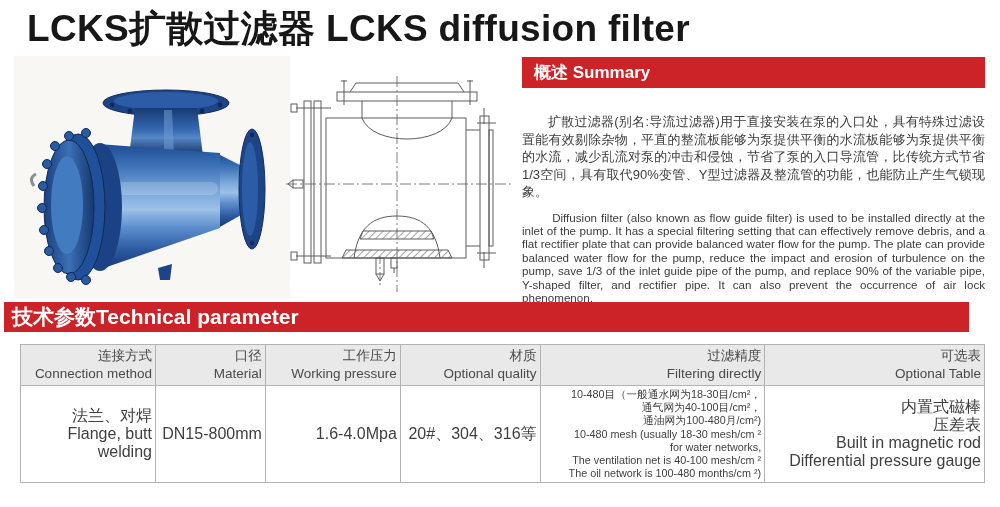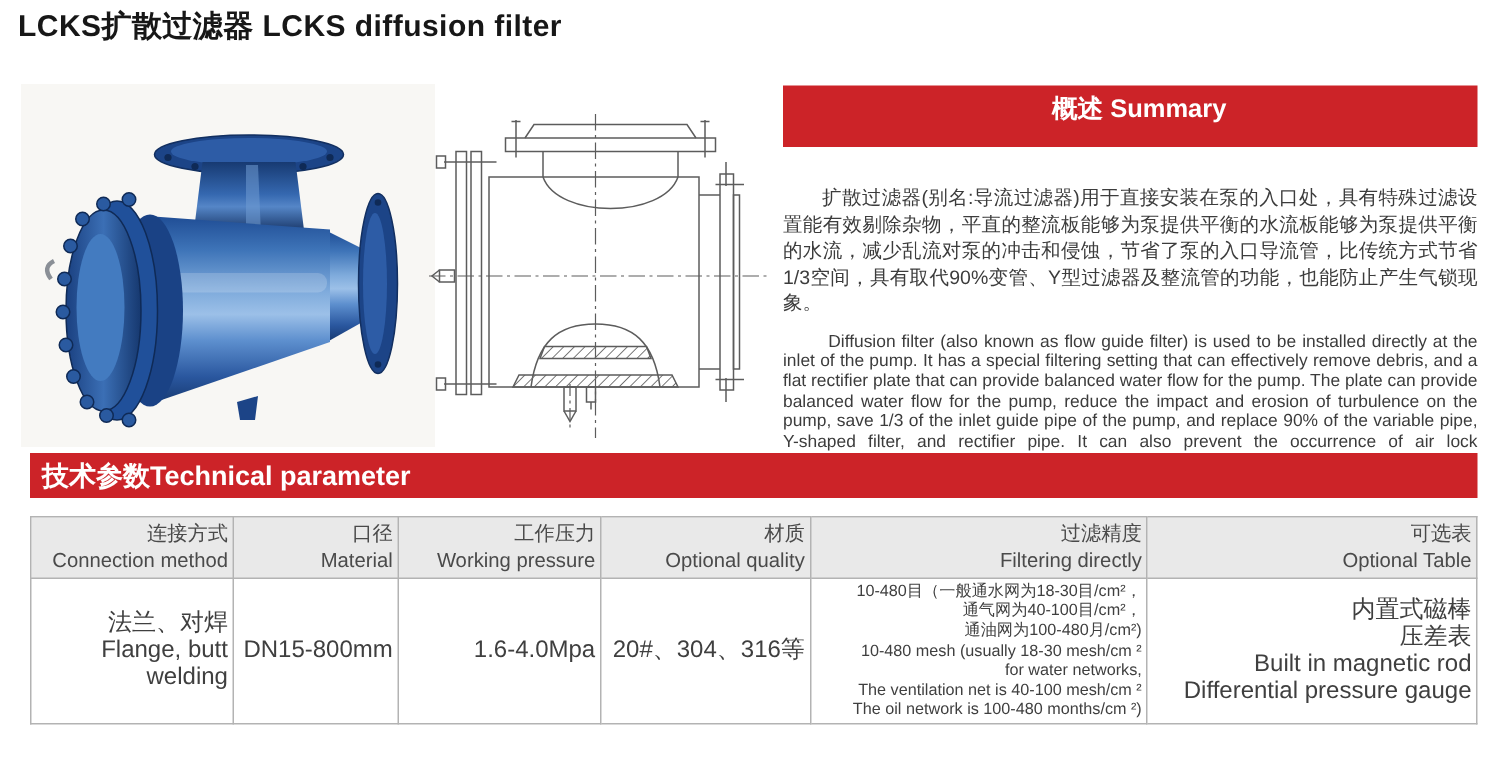--- a/index.html
+++ b/index.html
@@ -2,34 +2,34 @@
 <html><head>
 <meta charset="utf-8">
 <style>
   html,body { margin:0; padding:0; background:#ffffff; }
   .page {
     position:relative; width:1000px; height:507px; background:#ffffff;
     font-family:"Liberation Sans", sans-serif; overflow:hidden;
     --red:#cc2328; --border:#b3b3b3; --hdrbg:#e9e9e9;
   }
   .title {
-    position:absolute; left:12px; top:4px; margin:0;
-    font-size:20px; font-weight:600; color:#171717; letter-spacing:0.3px;
+    position:absolute; left:27px; top:4px; margin:0;
+    font-size:37px; font-weight:600; color:#171717; letter-spacing:0.3px;
   }
   .photo { position:absolute; left:14px; top:56px; width:276px; height:242px; }
   .drawing { position:absolute; left:284px; top:68px; width:232px; height:230px; }
   .summary { position:absolute; left:522px; top:57px; width:463px; }
   .red-bar { background:var(--red); color:#ffffff; font-weight:700; box-sizing:border-box; }
-  .summary-bar { height:41px; line-height:31px; font-size:17px; padding-left:12px;text-align:center; }
+  .summary-bar { height:31px; line-height:31px; font-size:17px; padding-left:12px; }
   .para { margin:0; text-align:justify; color:#3c3c3c; }
   .para-zh { margin-top:25px; font-size:13px; line-height:17.5px; text-indent:2em; }
   .para-en { margin-top:10px; font-size:11.6px; line-height:13.4px; text-indent:2.6em; }
   .tech-bar {
-    position:absolute; left:20px; top:302px; width:965px; height:30px;
-    line-height:30px; font-size:18px; padding-left:8px;
+    position:absolute; left:4px; top:302px; width:965px; height:30px;
+    line-height:30px; font-size:21px; padding-left:8px;
   }
   table.spec {
     position:absolute; left:20px; top:344px; width:965px;
     border-collapse:collapse; table-layout:fixed;
   }
   .spec th, .spec td {
     border:1px solid var(--border); text-align:right; vertical-align:middle;
     white-space:pre-line; padding:2px 3px; box-sizing:border-box;
   }
   .spec th {

